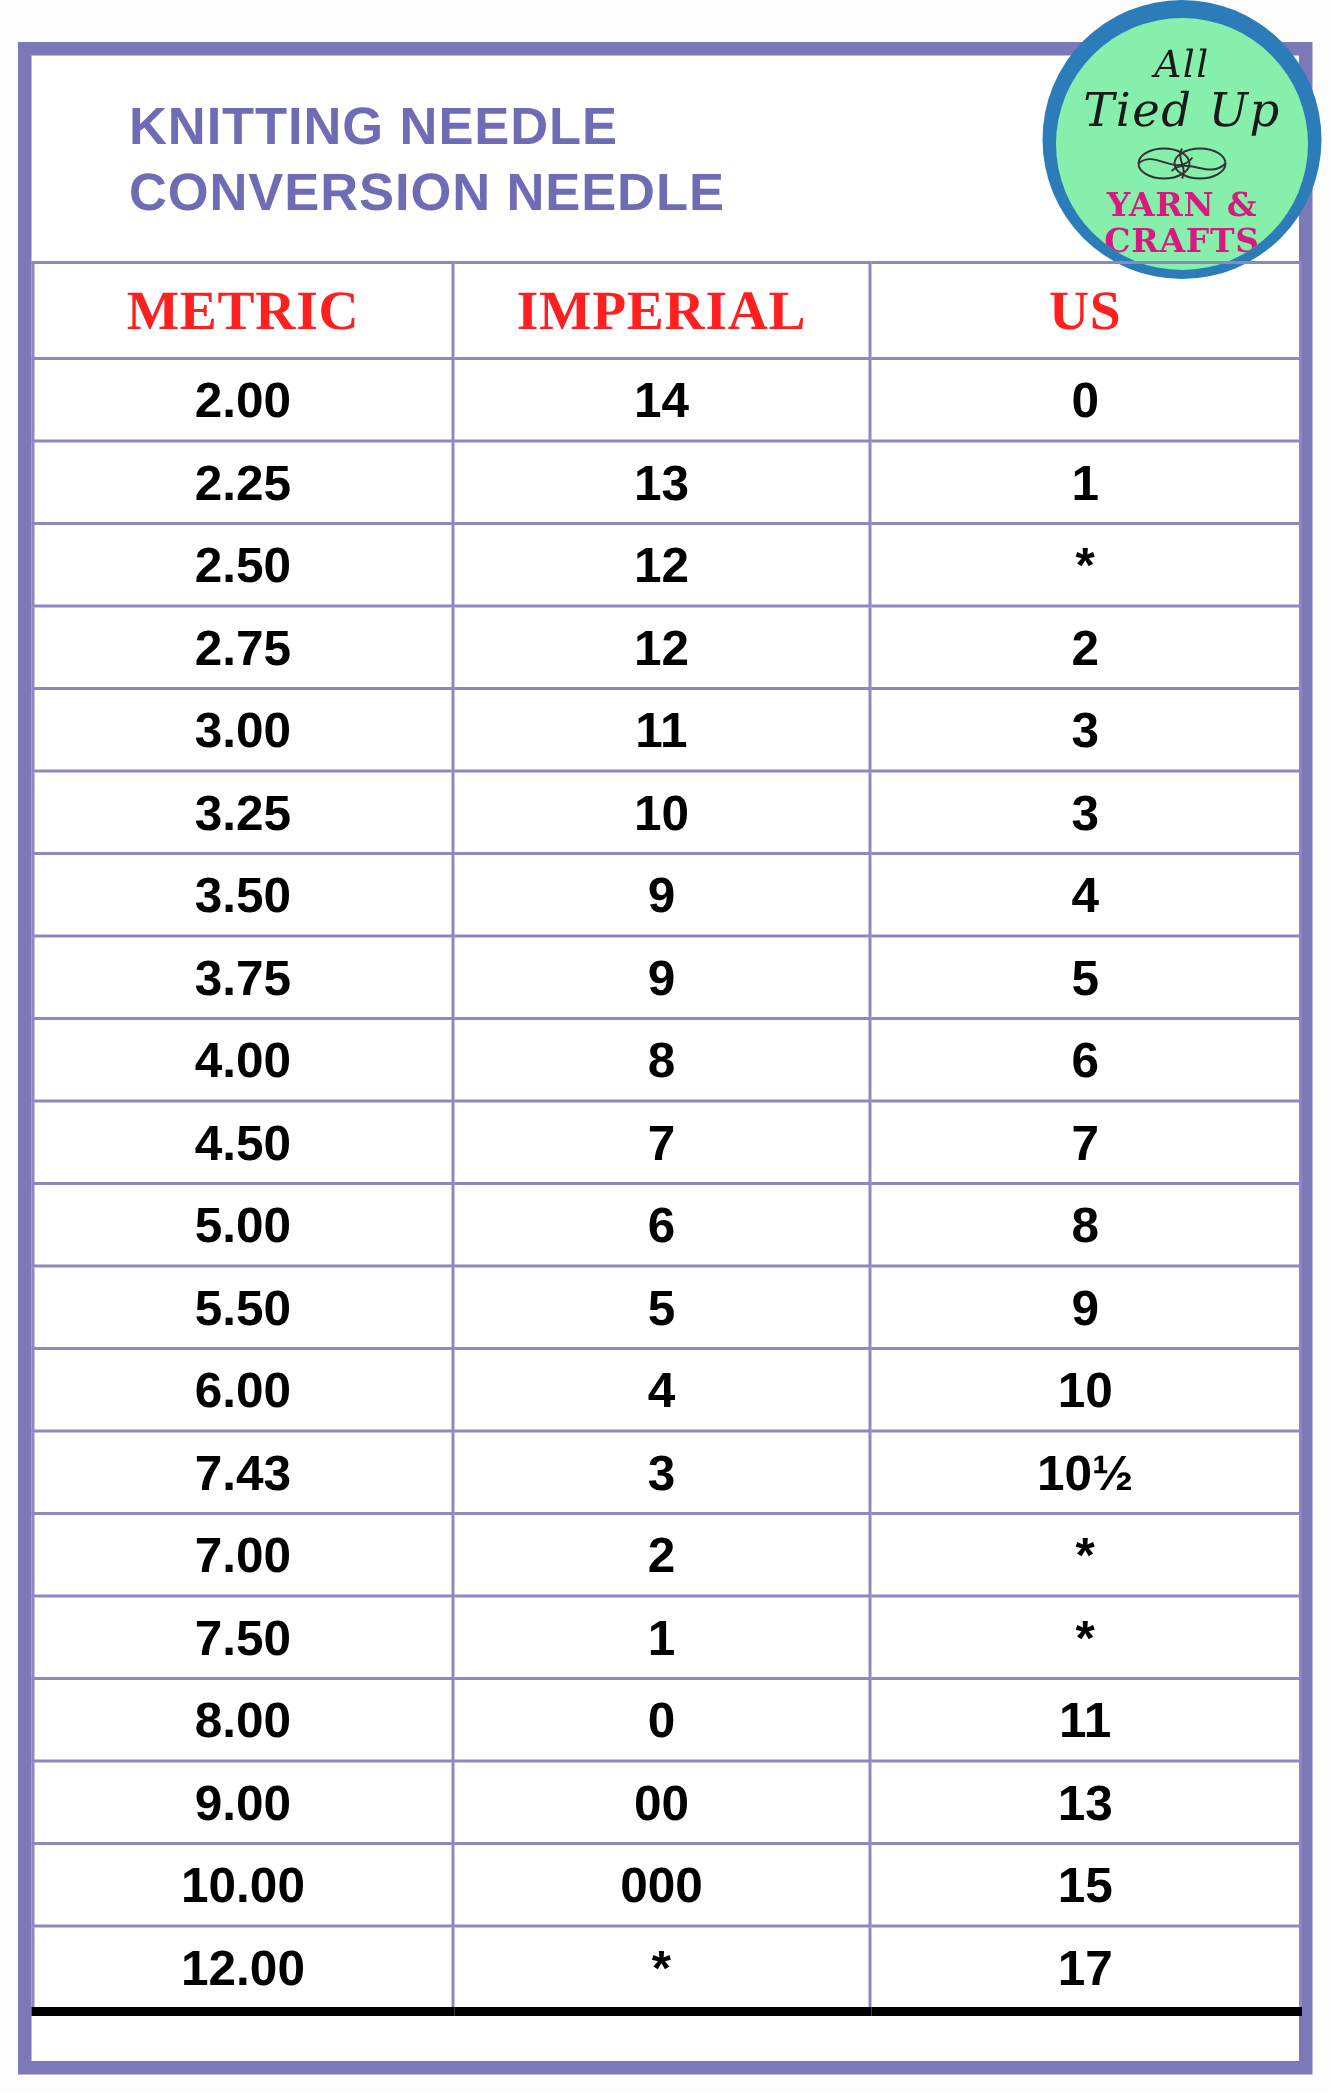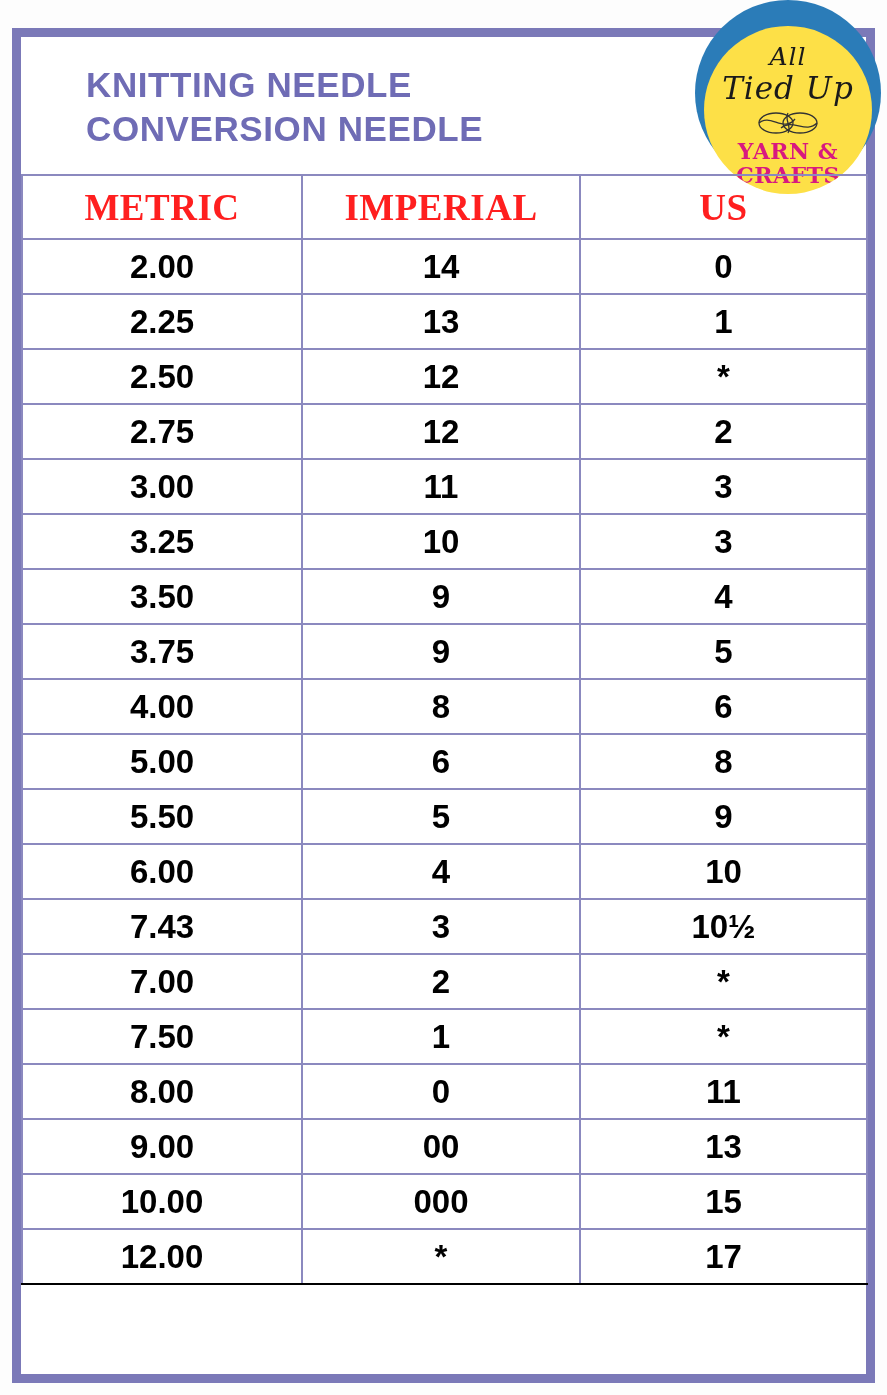--- a/index.html
+++ b/index.html
@@ -67,25 +67,25 @@
   .logo .ring {
     position: absolute;
     left: 0; top: 0;
     width: 186px;
     height: 186px;
     border-radius: 50%;
     background: #2b7cb8;
   }
   .logo .inner {
     position: absolute;
-    left: 9px; top: 26px;
+    left: 9px; top: 12px;
     width: 168px;
     height: 168px;
     border-radius: 50%;
-    background: #fde047;
+    background: #86efac;
     overflow: hidden;
   }
   .logo-text {
     position: absolute;
     width: 168px;
     text-align: center;
     color: #1a1a1a;
   }
   .logo-all {
     top: 16px;
@@ -152,21 +152,21 @@
     font-family: Liberation Serif, serif;
   }
   table.chart td {
     height: 53px;
     color: #000000;
     font-size: 33px;
     font-weight: bold;
     font-family: "Liberation Sans", sans-serif;
   }
   table.chart tr:last-child td {
-    border-bottom: 2px solid #000000;
+    border-bottom: 6px solid #000000;
   }
   .star { font-size: 33px; line-height: 1; }
 </style>
 </head>
 <body>
 
 <div id="page">
 
   <div class="frame"></div>
 
@@ -247,20 +247,25 @@
         <td>3.75</td>
         <td>9</td>
         <td>5</td>
       </tr>
       <tr>
         <td>4.00</td>
         <td>8</td>
         <td>6</td>
       </tr>
       <tr>
+        <td>4.50</td>
+        <td>7</td>
+        <td>7</td>
+      </tr>
+      <tr>
         <td>5.00</td>
         <td>6</td>
         <td>8</td>
       </tr>
       <tr>
         <td>5.50</td>
         <td>5</td>
         <td>9</td>
       </tr>
       <tr>

